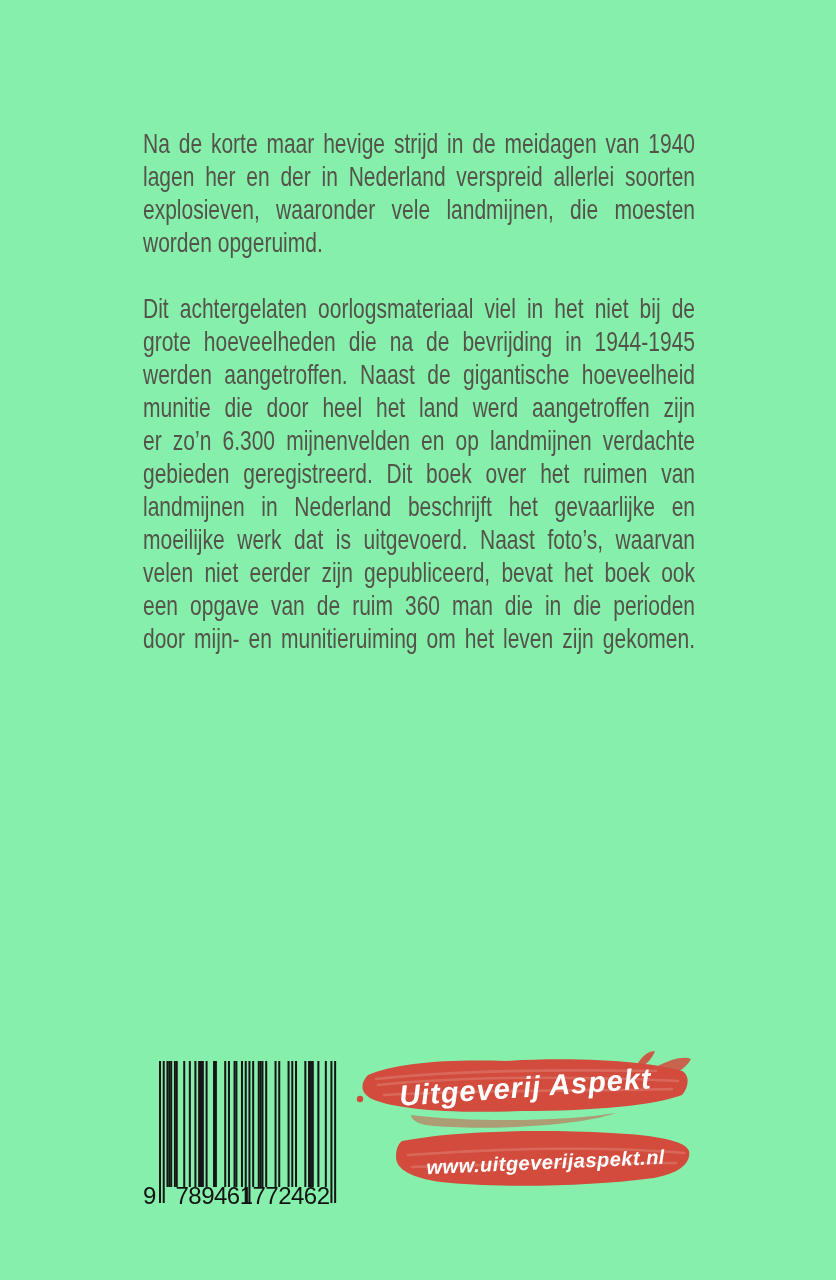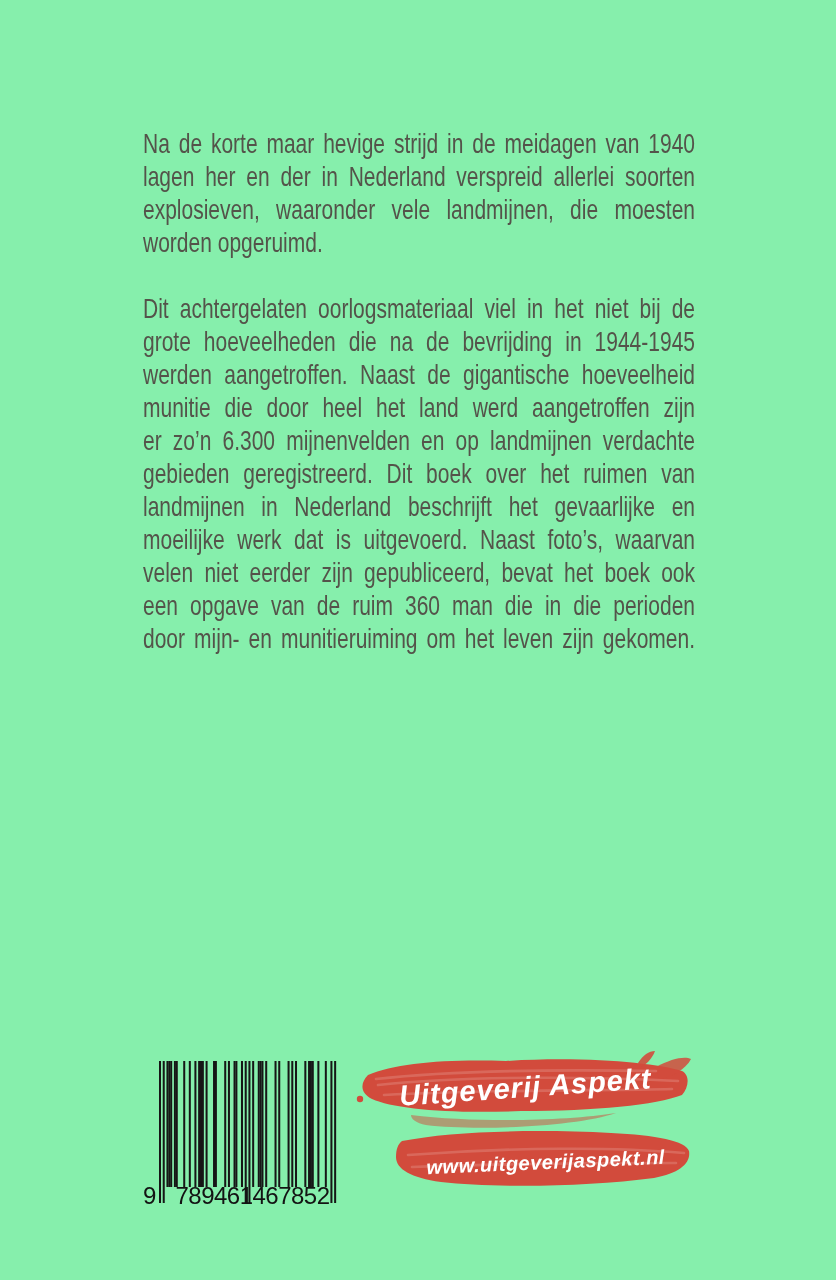--- a/index.html
+++ b/index.html
@@ -155,21 +155,21 @@
         <rect x="149.05" y="0" width="2.01" height="126" fill="#161616"></rect>
         <rect x="150.92" y="0" width="2.01" height="126" fill="#161616"></rect>
         <rect x="152.78" y="0" width="2.01" height="126" fill="#161616"></rect>
         <rect x="158.37" y="0" width="2.01" height="126" fill="#161616"></rect>
         <rect x="165.82" y="0" width="2.01" height="126" fill="#161616"></rect>
         <rect x="171.41" y="0" width="2.01" height="142" fill="#161616"></rect>
         <rect x="175.14" y="0" width="2.01" height="142" fill="#161616"></rect>
       </svg>
     <span class="bc-digit bc-first">9</span>
     <span class="bc-digit bc-left">789461</span>
-    <span class="bc-digit bc-right">467852</span>
+    <span class="bc-digit bc-right">772462</span>
   </div>
 
   <div class="logo">
     <svg class="logo-svg" width="336" height="142" viewBox="0 0 336 142" style="color: rgb(210, 75, 60);">
       <g>
         <path fill="currentColor" d="M12,24 C40,12 90,8 150,10 C230,5 300,12 326,20 C334,24 333,36 326,44 C300,54 240,60 165,60 C95,63 38,58 16,48 C4,42 4,32 12,24 Z"></path>
         <path fill="currentColor" opacity="0.9" d="M282,12 C287,4 293,0 299,0 C296,8 290,14 284,16 Z"></path>
         <path fill="currentColor" opacity="0.85" d="M300,16 C315,8 328,5 335,8 C330,18 316,26 303,28 Z"></path>
         <path fill="currentColor" opacity="0.5" d="M55,64 C120,72 210,70 260,62 C220,76 120,80 70,74 C60,72 55,68 55,64 Z"></path>
         <path fill="currentColor" d="M46,90 C95,80 180,78 255,82 C300,84 330,90 333,100 C335,112 324,122 298,127 C230,136 140,137 85,131 C55,127 40,118 40,106 C40,98 42,93 46,90 Z"></path>

